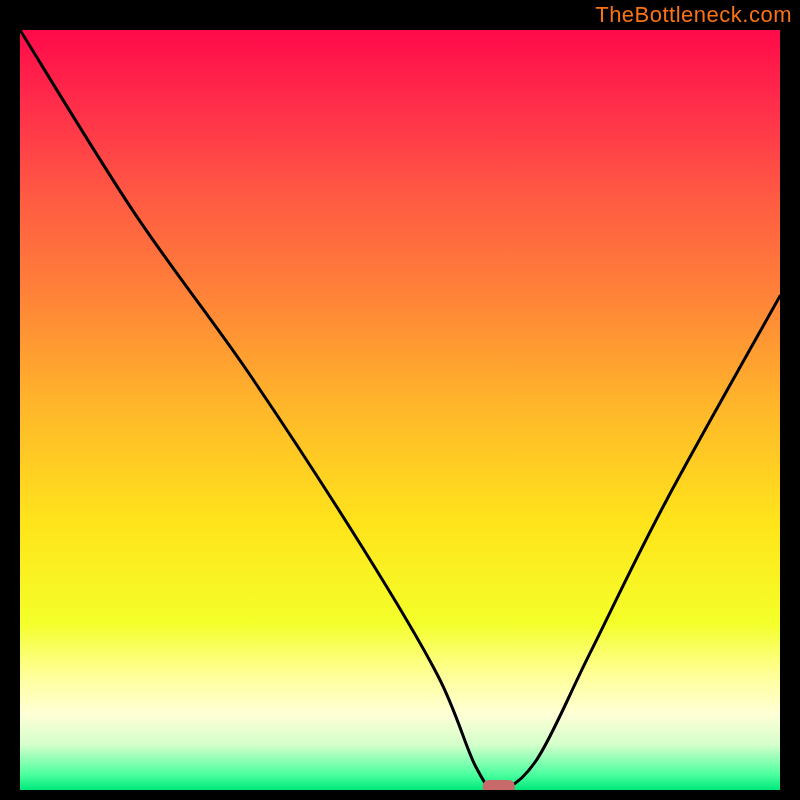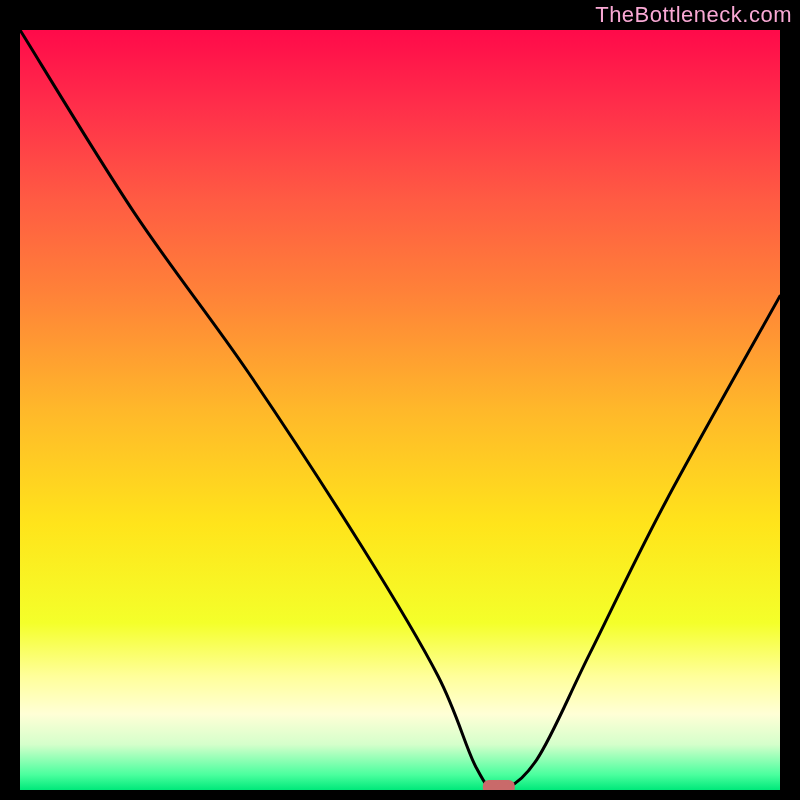--- a/index.html
+++ b/index.html
@@ -13,21 +13,21 @@
   .root {
     width: 800px;
     height: 800px;
     background: #000;
     position: relative;
   }
   .watermark {
     position: absolute;
     top: 2px;
     right: 8px;
-    color: #f9a8d4;
+    color: #f97316;
     font-family: Arial, Helvetica, sans-serif;
     font-size: 22px;
     font-weight: 500;
     letter-spacing: 0.5px;
   }
   .plot {
     position: absolute;
     left: 20px;
     top: 30px;
     width: 760px;

